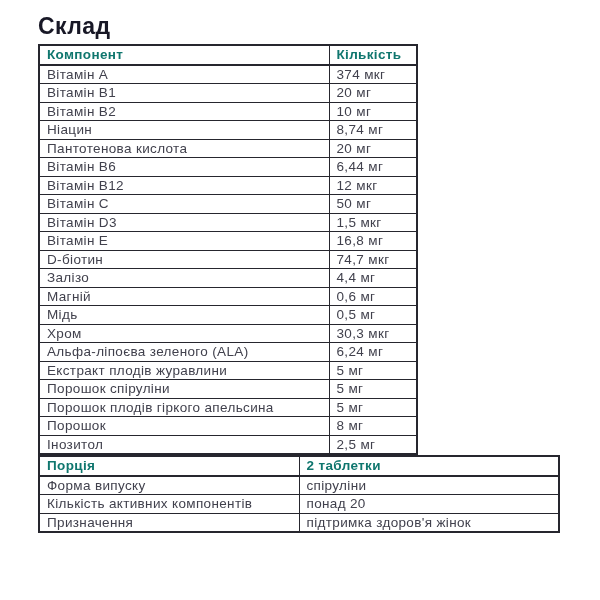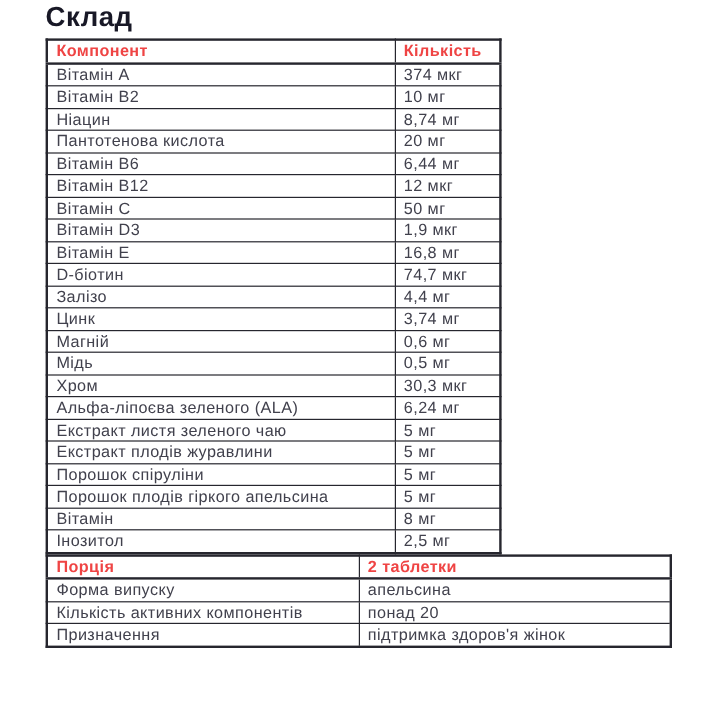--- a/index.html
+++ b/index.html
@@ -13,21 +13,21 @@
     padding: 2px 0 0 38px;
     font-family: "Liberation Sans", sans-serif;
     color: #41414d;
   }
   h1.section-title {
     font-size: 23px;
     line-height: 25px;
     font-weight: bold;
     letter-spacing: 0.4px;
     color: #181826;
-    margin: 0 0 5px 0;
+    margin: 12px 0 5px 0;
   }
   h1.section-title.second {
     margin-top: 9px;
     margin-bottom: 7px;
   }
   table.facts {
     border-collapse: collapse;
     table-layout: fixed;
     border: 2px solid #26262e;
   }
@@ -37,21 +37,21 @@
     line-height: 15.5px;
     letter-spacing: 0.35px;
     padding: 1px 6px 1px 7px;
     text-align: left;
     vertical-align: middle;
     white-space: nowrap;
     overflow: hidden;
   }
   table.facts th {
     font-weight: bold;
-    color: #ef4444;
+    color: #0f766e;
     border-bottom-width: 2px;
   }
   table.t1 { width: 378px; }
   table.t1 .col-name { width: 290px; }
   table.t1 .col-val  { width: 88px; }
   table.t2 { width: 477px; }
   table.t2 .col-name { width: 260px; margin-top: 22px; }
   table.t2 .col-val  { width: 260px; }
 </style>
 </head>
@@ -67,20 +67,24 @@
         <th class="col-name">Компонент</th>
         <th class="col-val">Кількість</th>
       </tr>
     </thead>
     <tbody>
         <tr>
           <td class="col-name">Вітамін А</td>
           <td class="col-val">374 мкг</td>
         </tr>
         <tr>
+          <td class="col-name">Вітамін B1</td>
+          <td class="col-val">20 мг</td>
+        </tr>
+        <tr>
           <td class="col-name">Вітамін B2</td>
           <td class="col-val">10 мг</td>
         </tr>
         <tr>
           <td class="col-name">Ніацин</td>
           <td class="col-val">8,74 мг</td>
         </tr>
         <tr>
           <td class="col-name">Пантотенова кислота</td>
           <td class="col-val">20 мг</td>
@@ -92,93 +96,85 @@
         <tr>
           <td class="col-name">Вітамін B12</td>
           <td class="col-val">12 мкг</td>
         </tr>
         <tr>
           <td class="col-name">Вітамін C</td>
           <td class="col-val">50 мг</td>
         </tr>
         <tr>
           <td class="col-name">Вітамін D3</td>
-          <td class="col-val">1,9 мкг</td>
+          <td class="col-val">1,5 мкг</td>
         </tr>
         <tr>
           <td class="col-name">Вітамін E</td>
           <td class="col-val">16,8 мг</td>
         </tr>
         <tr>
           <td class="col-name">D-біотин</td>
           <td class="col-val">74,7 мкг</td>
         </tr>
         <tr>
           <td class="col-name">Залізо</td>
           <td class="col-val">4,4 мг</td>
-        </tr>
-        <tr>
-          <td class="col-name">Цинк</td>
-          <td class="col-val">3,74 мг</td>
         </tr>
         <tr>
           <td class="col-name">Магній</td>
           <td class="col-val">0,6 мг</td>
         </tr>
         <tr>
           <td class="col-name">Мідь</td>
           <td class="col-val">0,5 мг</td>
         </tr>
         <tr>
           <td class="col-name">Хром</td>
           <td class="col-val">30,3 мкг</td>
         </tr>
         <tr>
           <td class="col-name">Альфа-ліпоєва зеленого (ALA)</td>
           <td class="col-val">6,24 мг</td>
         </tr>
         <tr>
-          <td class="col-name">Екстракт листя зеленого чаю</td>
-          <td class="col-val">5 мг</td>
-        </tr>
-        <tr>
           <td class="col-name">Екстракт плодів журавлини</td>
           <td class="col-val">5 мг</td>
         </tr>
         <tr>
           <td class="col-name">Порошок спіруліни</td>
           <td class="col-val">5 мг</td>
         </tr>
         <tr>
           <td class="col-name">Порошок плодів гіркого апельсина</td>
           <td class="col-val">5 мг</td>
         </tr>
         <tr>
-          <td class="col-name">Вітамін</td>
+          <td class="col-name">Порошок</td>
           <td class="col-val">8 мг</td>
         </tr>
         <tr>
           <td class="col-name">Інозитол</td>
           <td class="col-val">2,5 мг</td>
         </tr>
       </tbody>
   </table>
 
 
   <table class="facts t2">
     <thead>
       <tr>
         <th class="col-name">Порція</th>
         <th class="col-val">2 таблетки</th>
       </tr>
     </thead>
     <tbody>
         <tr>
           <td class="col-name">Форма випуску</td>
-          <td class="col-val">апельсина</td>
+          <td class="col-val">спіруліни</td>
         </tr>
         <tr>
           <td class="col-name">Кількість активних компонентів</td>
           <td class="col-val">понад 20</td>
         </tr>
         <tr>
           <td class="col-name">Призначення</td>
           <td class="col-val">підтримка здоров'я жінок</td>
         </tr>
       </tbody>

